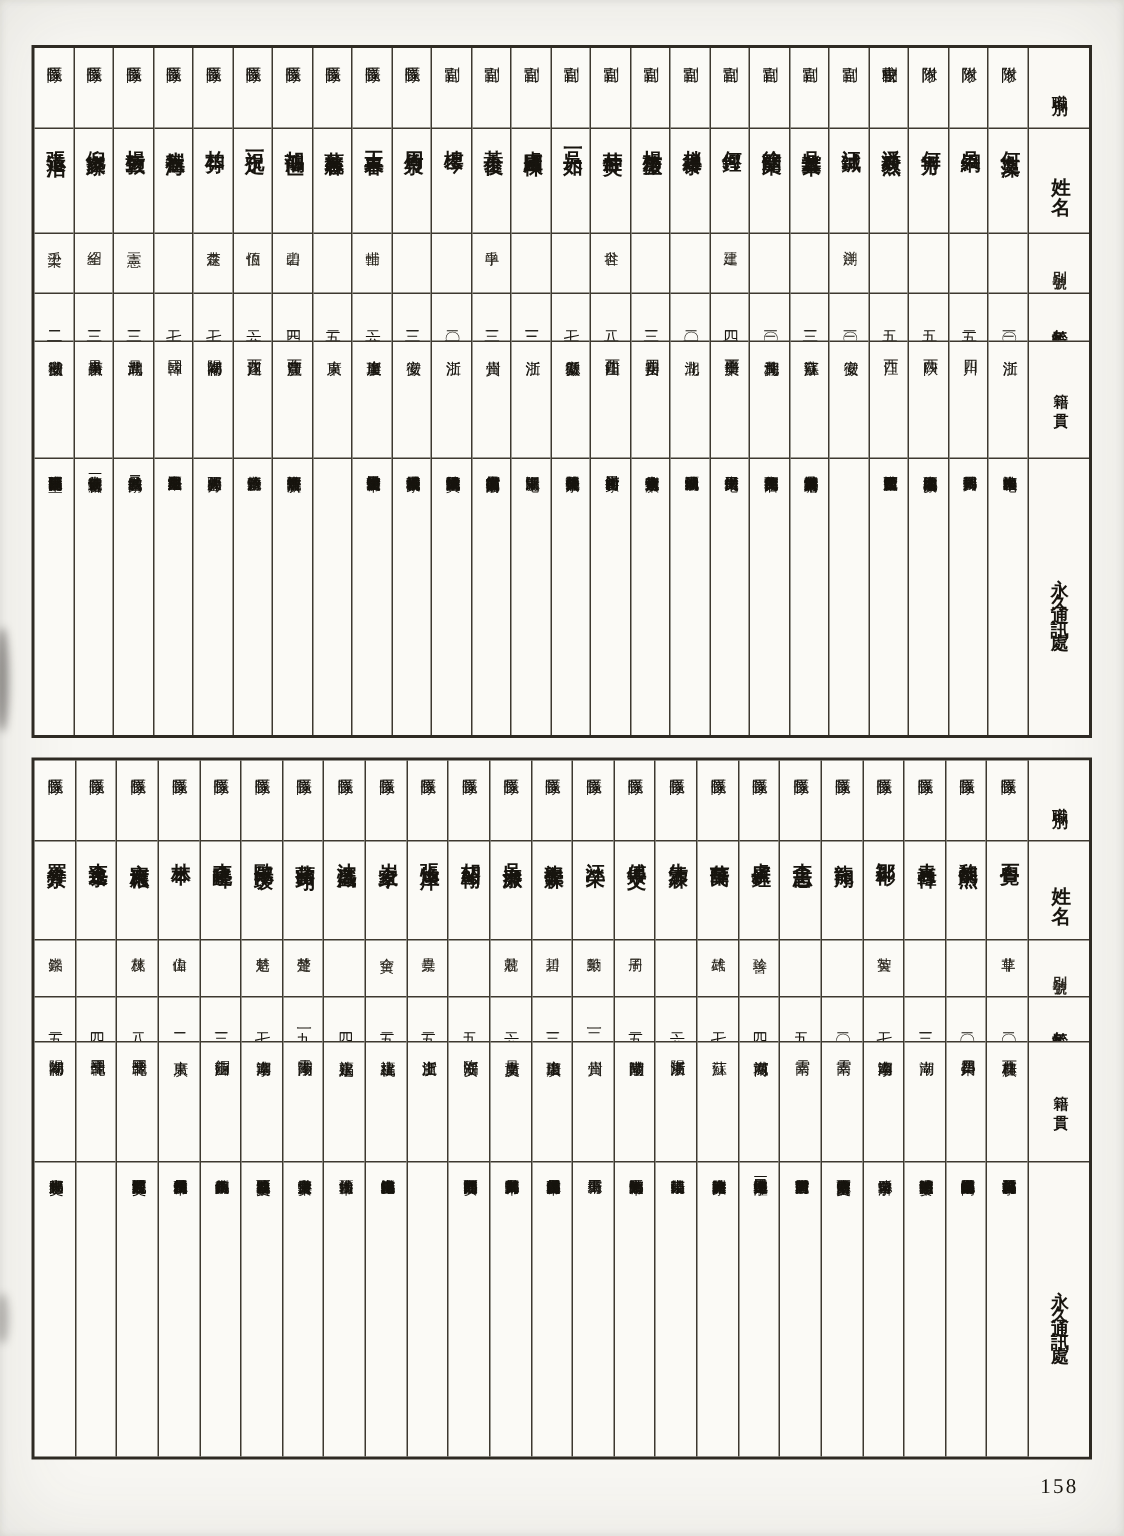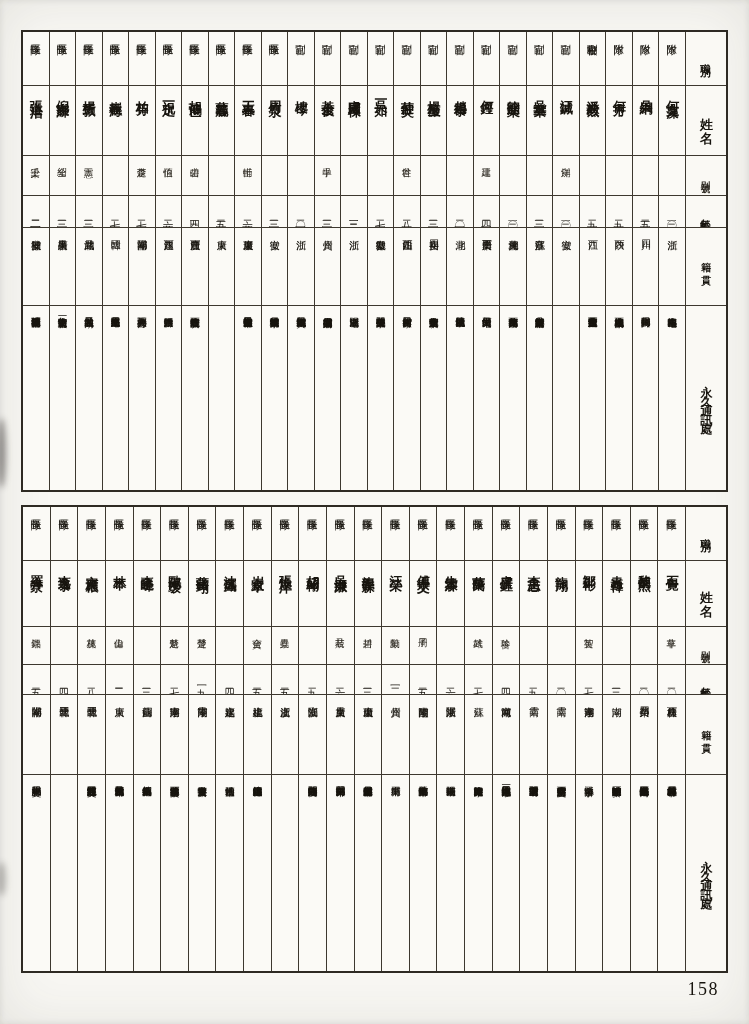--- a/index.html
+++ b/index.html
@@ -80,21 +80,21 @@
   .hdr-role  .h { letter-spacing: 5px; }
   .hdr-name  .h { letter-spacing: 13px; }
   .hdr-alias .h { letter-spacing: 3px; }
   .hdr-age   .h { letter-spacing: 1px; }
   .hdr-origin .h{ letter-spacing: 13px; }
   .hdr-addr  .h { letter-spacing: 9px; font-size: 12px; }
 
   .page-number {
     position: absolute; right: 30px; bottom: 24px;
     font-family: "Liberation Serif", serif;
-    font-size: 18px; letter-spacing: 1.5px; color: #17140e;
+    font-size: 14px; letter-spacing: 1.5px; color: #17140e;
   }
 </style>
 </head>
 <body>
 
 <div class="page">
   <div class="scan-artifact a1"></div>
   <div class="scan-artifact a2"></div>
 
   <div class="content">

